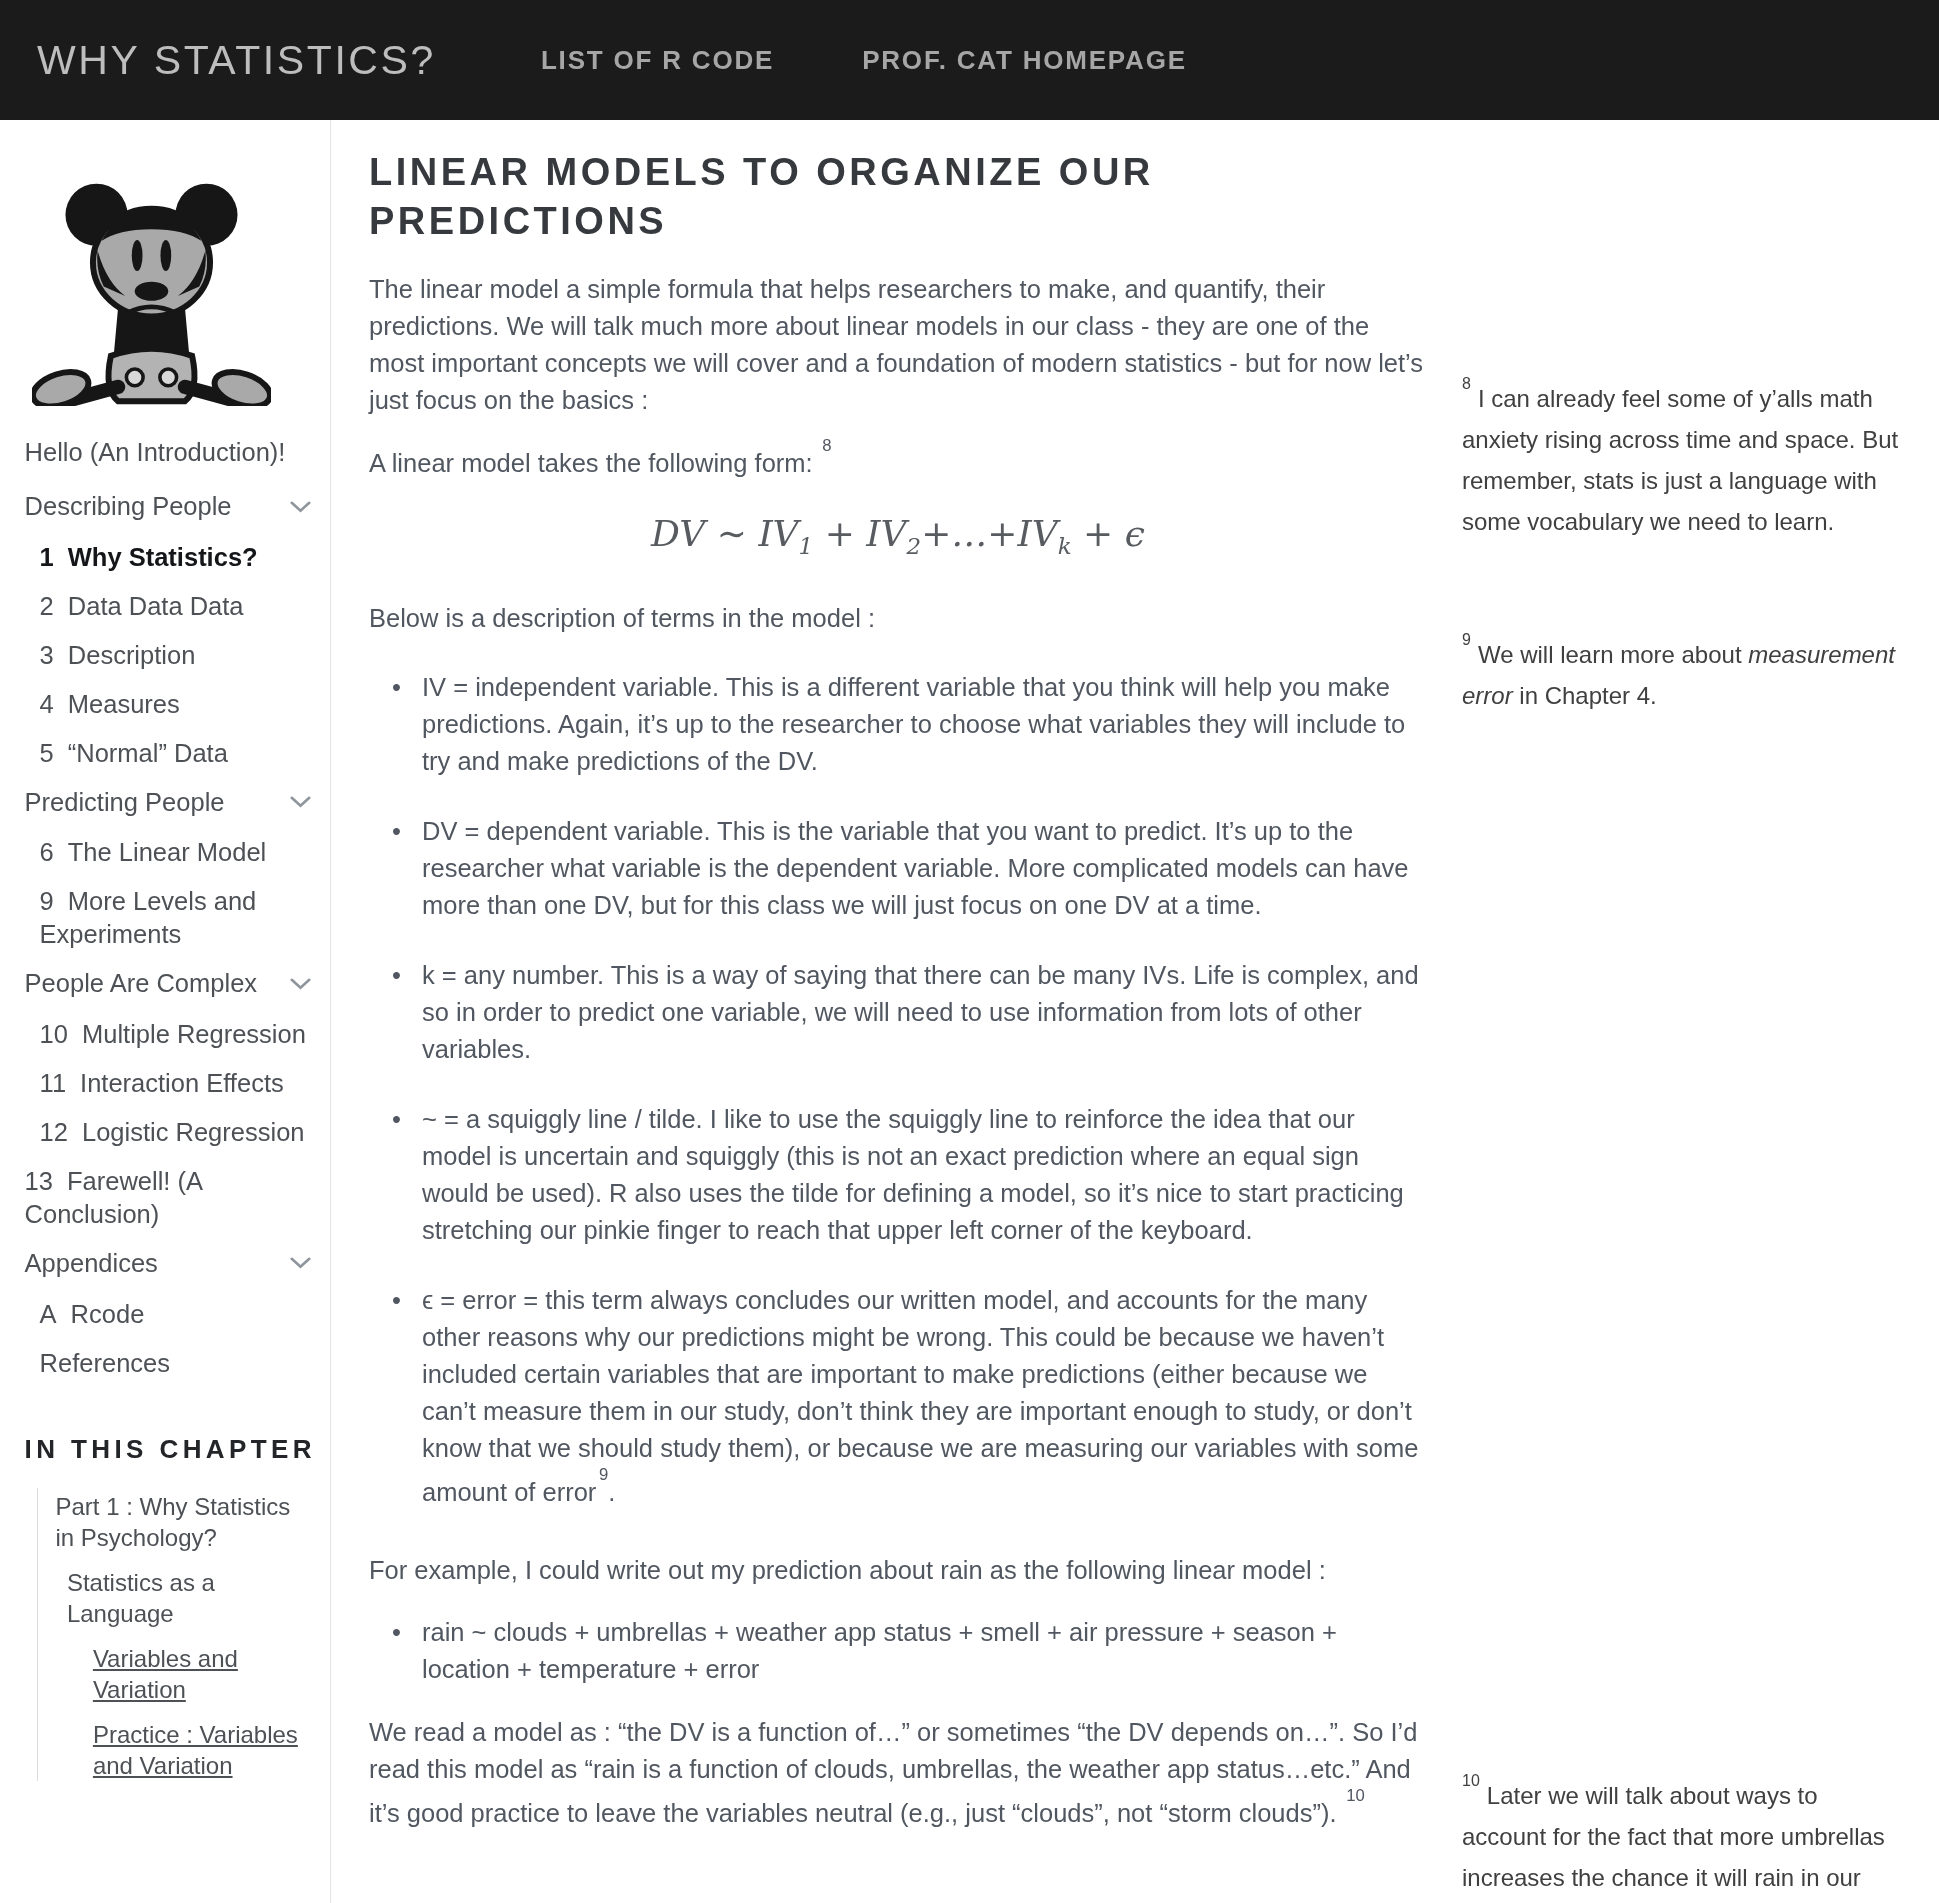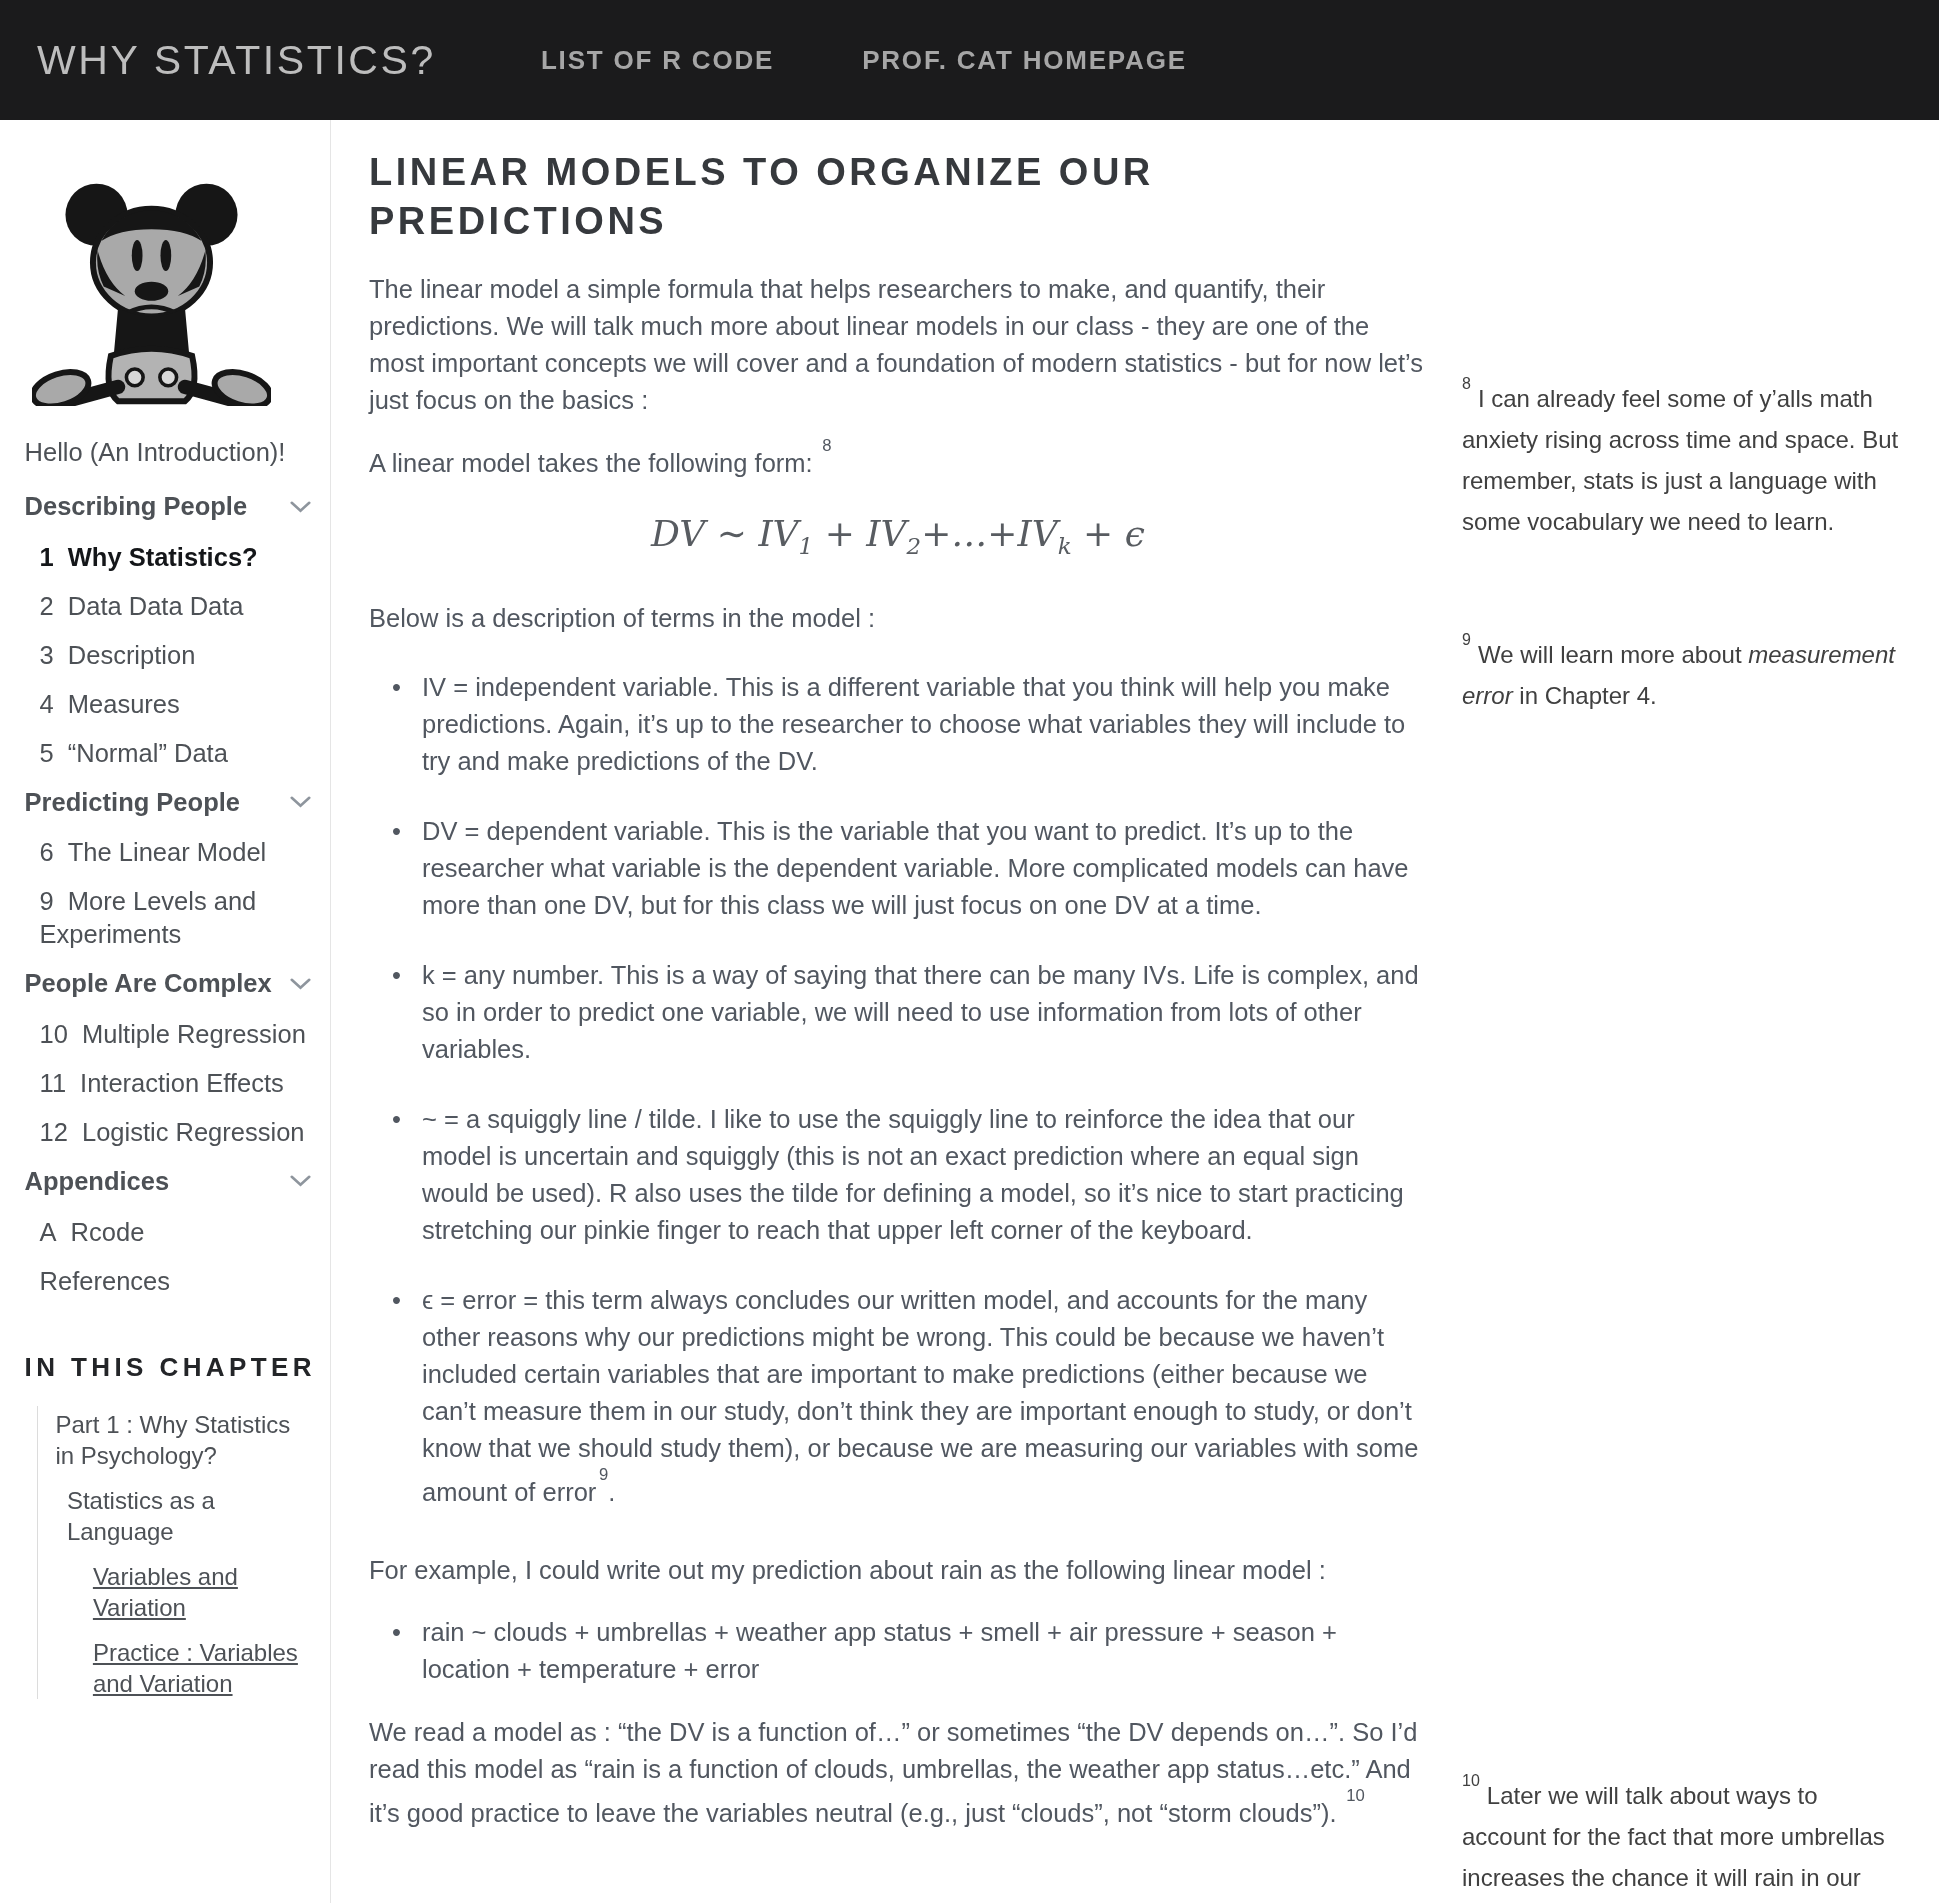--- a/index.html
+++ b/index.html
@@ -39,21 +39,21 @@
   
   .mascot{width:239px;height:239px;margin:5.3px 0 30px 7px;}
   .toc{display:block;}
   .toc-row{
     display:block;font-size:25.5px;line-height:33px;color:#4d5156;
     margin:0 19.3px 16px 0;text-decoration:none;cursor:pointer;
   }
   .toc-row.part{margin-bottom:21px;}
   .toc-row.group{
     display:flex;align-items:center;justify-content:space-between;
-    margin-top:12.3px;margin-bottom:17.6px;font-weight:bold;
+    margin-top:12.3px;margin-bottom:17.6px;
   }
   .toc-row.chapter{padding-left:15px;}
   .toc-row.chapter-top{margin-top:12.3px;}
   .toc-row .num{margin-right:14px;}
   .toc-row.active{color:#141619;font-weight:700;}
   .chev{flex:0 0 auto;margin-left:7px;}
   .chapter-box{margin-top:54px;}
   .chapter-heading{
     font-size:26px;letter-spacing:4.4px;color:#232528;font-weight:700;
     margin:0 0 23px 0;
@@ -180,20 +180,21 @@
         <a class="toc-row chapter"><span class="num">9</span><span class="lbl">More Levels and Experiments</span></a>
         <a class="toc-row group">
           <span class="lbl">People Are Complex</span>
           <svg class="chev" viewBox="0 0 24 14" width="21" height="12.3">
             <path d="M2 2 L12 11 L22 2" fill="none" stroke="#8e959d" stroke-width="3" stroke-linecap="round"></path>
           </svg>
         </a>
         <a class="toc-row chapter"><span class="num">10</span><span class="lbl">Multiple Regression</span></a>
         <a class="toc-row chapter"><span class="num">11</span><span class="lbl">Interaction Effects</span></a>
         <a class="toc-row chapter"><span class="num">12</span><span class="lbl">Logistic Regression</span></a>
+        <a class="toc-row chapter-top"><span class="num">13</span><span class="lbl">Farewell! (A Conclusion)</span></a>
         <a class="toc-row group">
           <span class="lbl">Appendices</span>
           <svg class="chev" viewBox="0 0 24 14" width="21" height="12.3">
             <path d="M2 2 L12 11 L22 2" fill="none" stroke="#8e959d" stroke-width="3" stroke-linecap="round"></path>
           </svg>
         </a>
         <a class="toc-row chapter"><span class="num">A</span><span class="lbl">Rcode</span></a>
         <a class="toc-row chapter"><span class="lbl">References</span></a>
       </nav>
     <div class="chapter-box">

